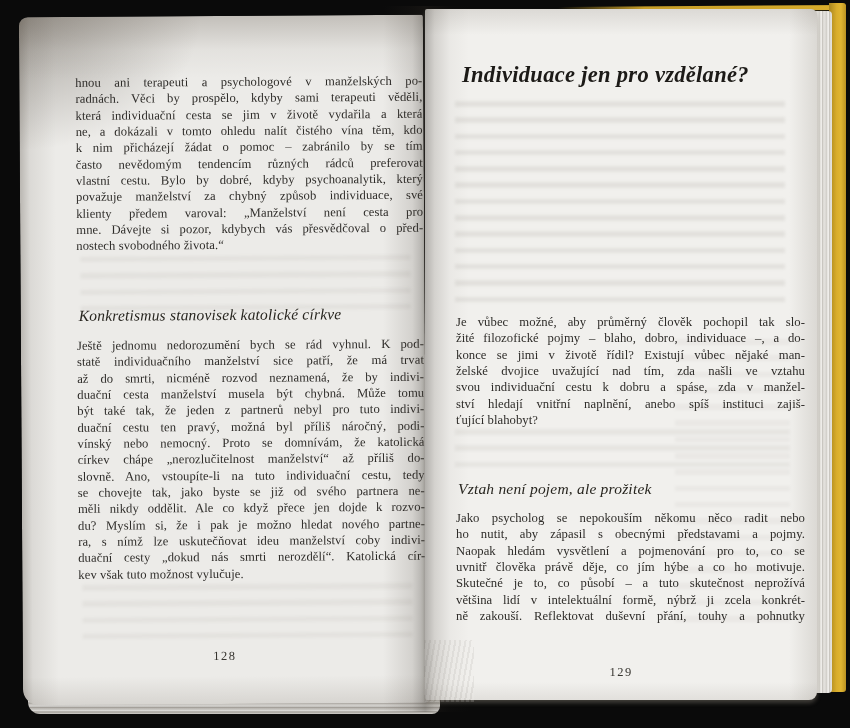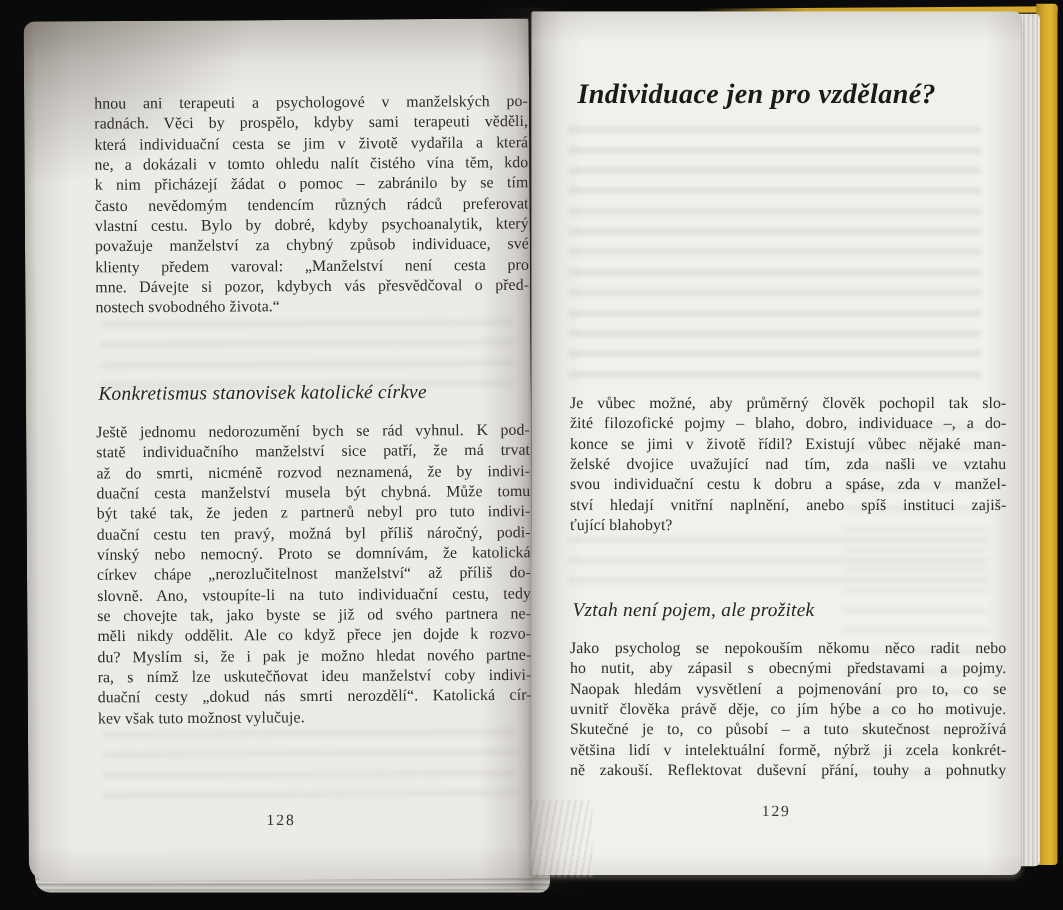--- a/index.html
+++ b/index.html
@@ -80,21 +80,21 @@
     font-size:12.5px; color:#36342f; letter-spacing:1.5px;
   }
   .lp-para1 { position:absolute; left:56px; top:58px;  width:347px; }
   .lp-heading { left:58px; top:290px; }
   .lp-para2 { position:absolute; left:56px; top:321px; width:347px; }
   .lp-pagenum { top:633px; }
   .rp-title { left:37px; top:53px; }
   .rp-para1 { position:absolute; left:31px; top:305px; width:349px; }
   .rp-heading { left:33px; top:471px; }
   .rp-para2 { position:absolute; left:31px; top:501px; width:349px; }
-  .rp-pagenum { top:633px; }
+  .rp-pagenum { top:656px; }
   
   .bleed {
     position:absolute; pointer-events:none;
     background-image:repeating-linear-gradient(180deg,rgba(125,118,108,.55) 0px,rgba(125,118,108,.55) 5.5px,rgba(0,0,0,0) 5.5px,rgba(0,0,0,0) 16.3px);
     filter:blur(1.6px);
   }
   .rp-bleed1 { left:30px; top:92px;  width:330px; height:208px; opacity:.22; }
   .rp-bleed2 { left:30px; top:420px; width:335px; height:46px;  opacity:.16; }
   .rp-bleed3 { left:250px; top:330px; width:115px; height:290px; opacity:.12; }
   .lp-bleed1 { left:60px; top:240px; width:330px; height:56px; opacity:.15; }

